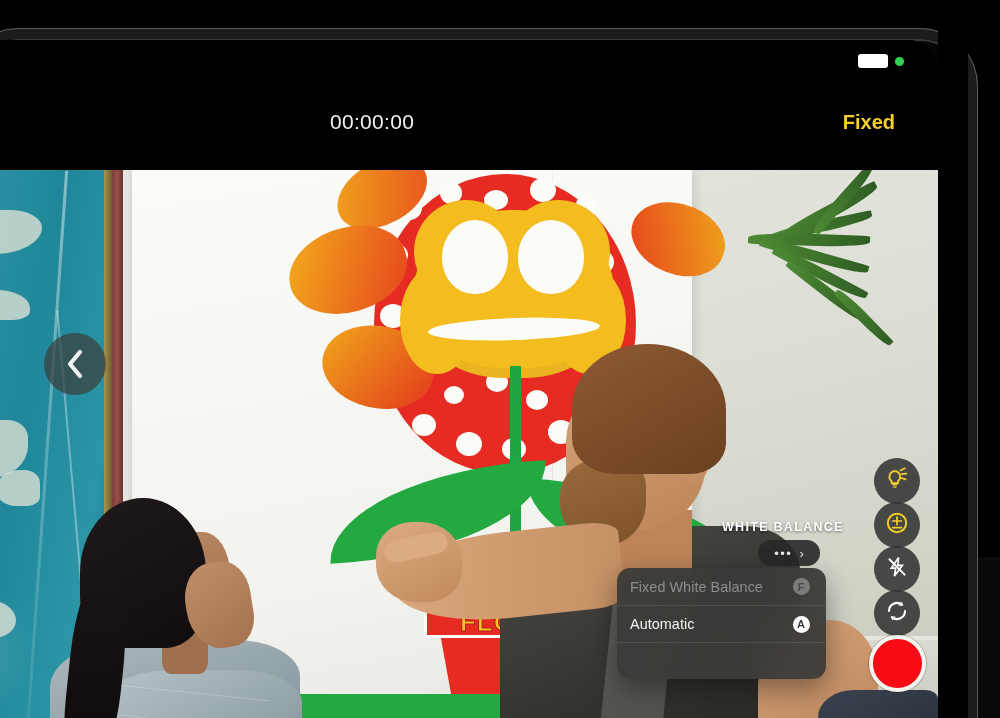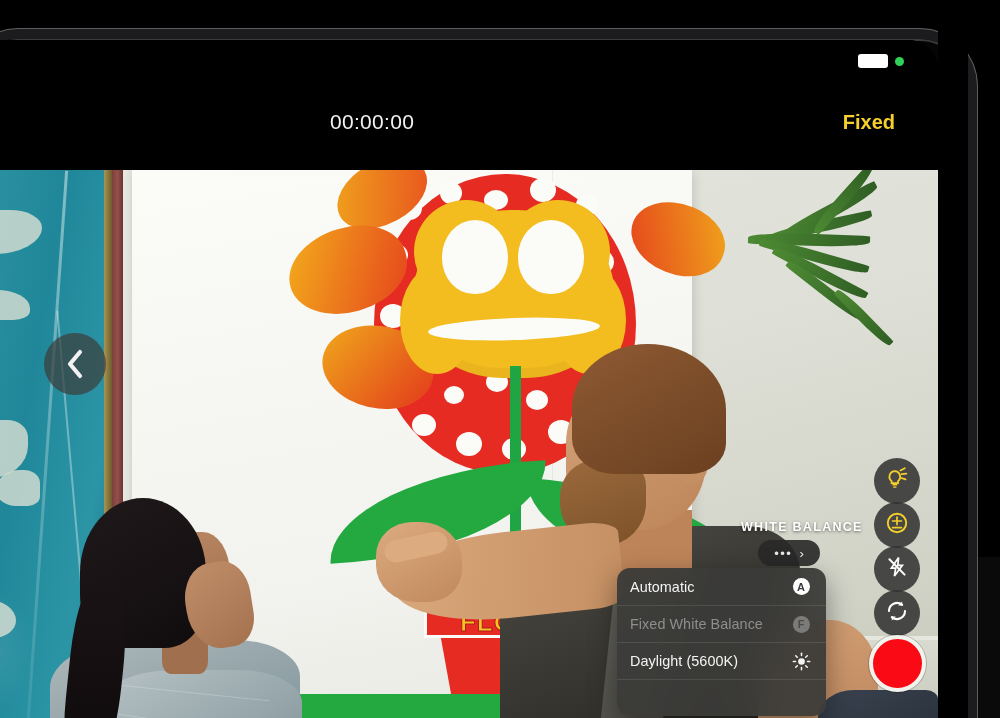--- a/index.html
+++ b/index.html
@@ -352,21 +352,20 @@
     box-shadow:0 0 0 1px rgba(0,0,0,.2);
     cursor:pointer;
   }
 
   
   #wb-label {
     position:absolute; left:750px; top:350px;
     color:#fff; font-size:12.5px; font-weight:bold;
     letter-spacing:1.3px;
     text-shadow:0 1px 3px rgba(0,0,0,.55);
-    margin-left:19px;
   }
   #wb-more-pill {
     position:absolute; left:786px; top:370px;
     width:62px; height:26px; border-radius:13px;
     background:rgba(40,40,40,.9);
     display:flex; align-items:center; justify-content:center; gap:7px;
     cursor:pointer;
   }
   #wb-more-pill .dots {
     color:#e9e9e9; font-size:13px; letter-spacing:1.5px; line-height:1;
@@ -564,52 +563,34 @@
 
       <div id="wb-label">WHITE BALANCE</div>
 
       <div id="wb-more-pill">
         <span class="dots">•••</span>
         <span class="chev">›</span>
       </div>
 
       <div id="wb-menu">
 
+        <div class="menu-item disabled">
+          <span class="mi-label">Fixed White Balance</span>
+          <span class="mi-icon">
+            <span class="badge badge-f">F</span>
+          </span>
+        </div>
+
         <div class="menu-item">
           <span class="mi-label">Automatic</span>
           <span class="mi-icon">
             <span class="badge badge-a">A</span>
           </span>
         </div>
 
-        <div class="menu-item disabled">
-          <span class="mi-label">Fixed White Balance</span>
-          <span class="mi-icon">
-            <span class="badge badge-f">F</span>
-          </span>
-        </div>
-
-        <div class="menu-item">
-          <span class="mi-label">Daylight (5600K)</span>
-          <span class="mi-icon">
-            <svg width="19" height="19" viewBox="0 0 24 24">
-              <circle cx="12" cy="12" r="4.2" fill="#f4f4f4"></circle>
-              <g stroke="#f4f4f4" stroke-width="1.9" stroke-linecap="round">
-                <line x1="12" y1="1.6" x2="12" y2="4.4"></line>
-                <line x1="12" y1="19.6" x2="12" y2="22.4"></line>
-                <line x1="1.6" y1="12" x2="4.4" y2="12"></line>
-                <line x1="19.6" y1="12" x2="22.4" y2="12"></line>
-                <line x1="4.7" y1="4.7" x2="6.7" y2="6.7"></line>
-                <line x1="17.3" y1="17.3" x2="19.3" y2="19.3"></line>
-                <line x1="4.7" y1="19.3" x2="6.7" y2="17.3"></line>
-                <line x1="17.3" y1="6.7" x2="19.3" y2="4.7"></line>
-              </g>
-            </svg>
-          </span>
-        </div>
 
 
         <div class="menu-item">
           
           
         </div>
 
       </div>
 
       <div id="control-column">

